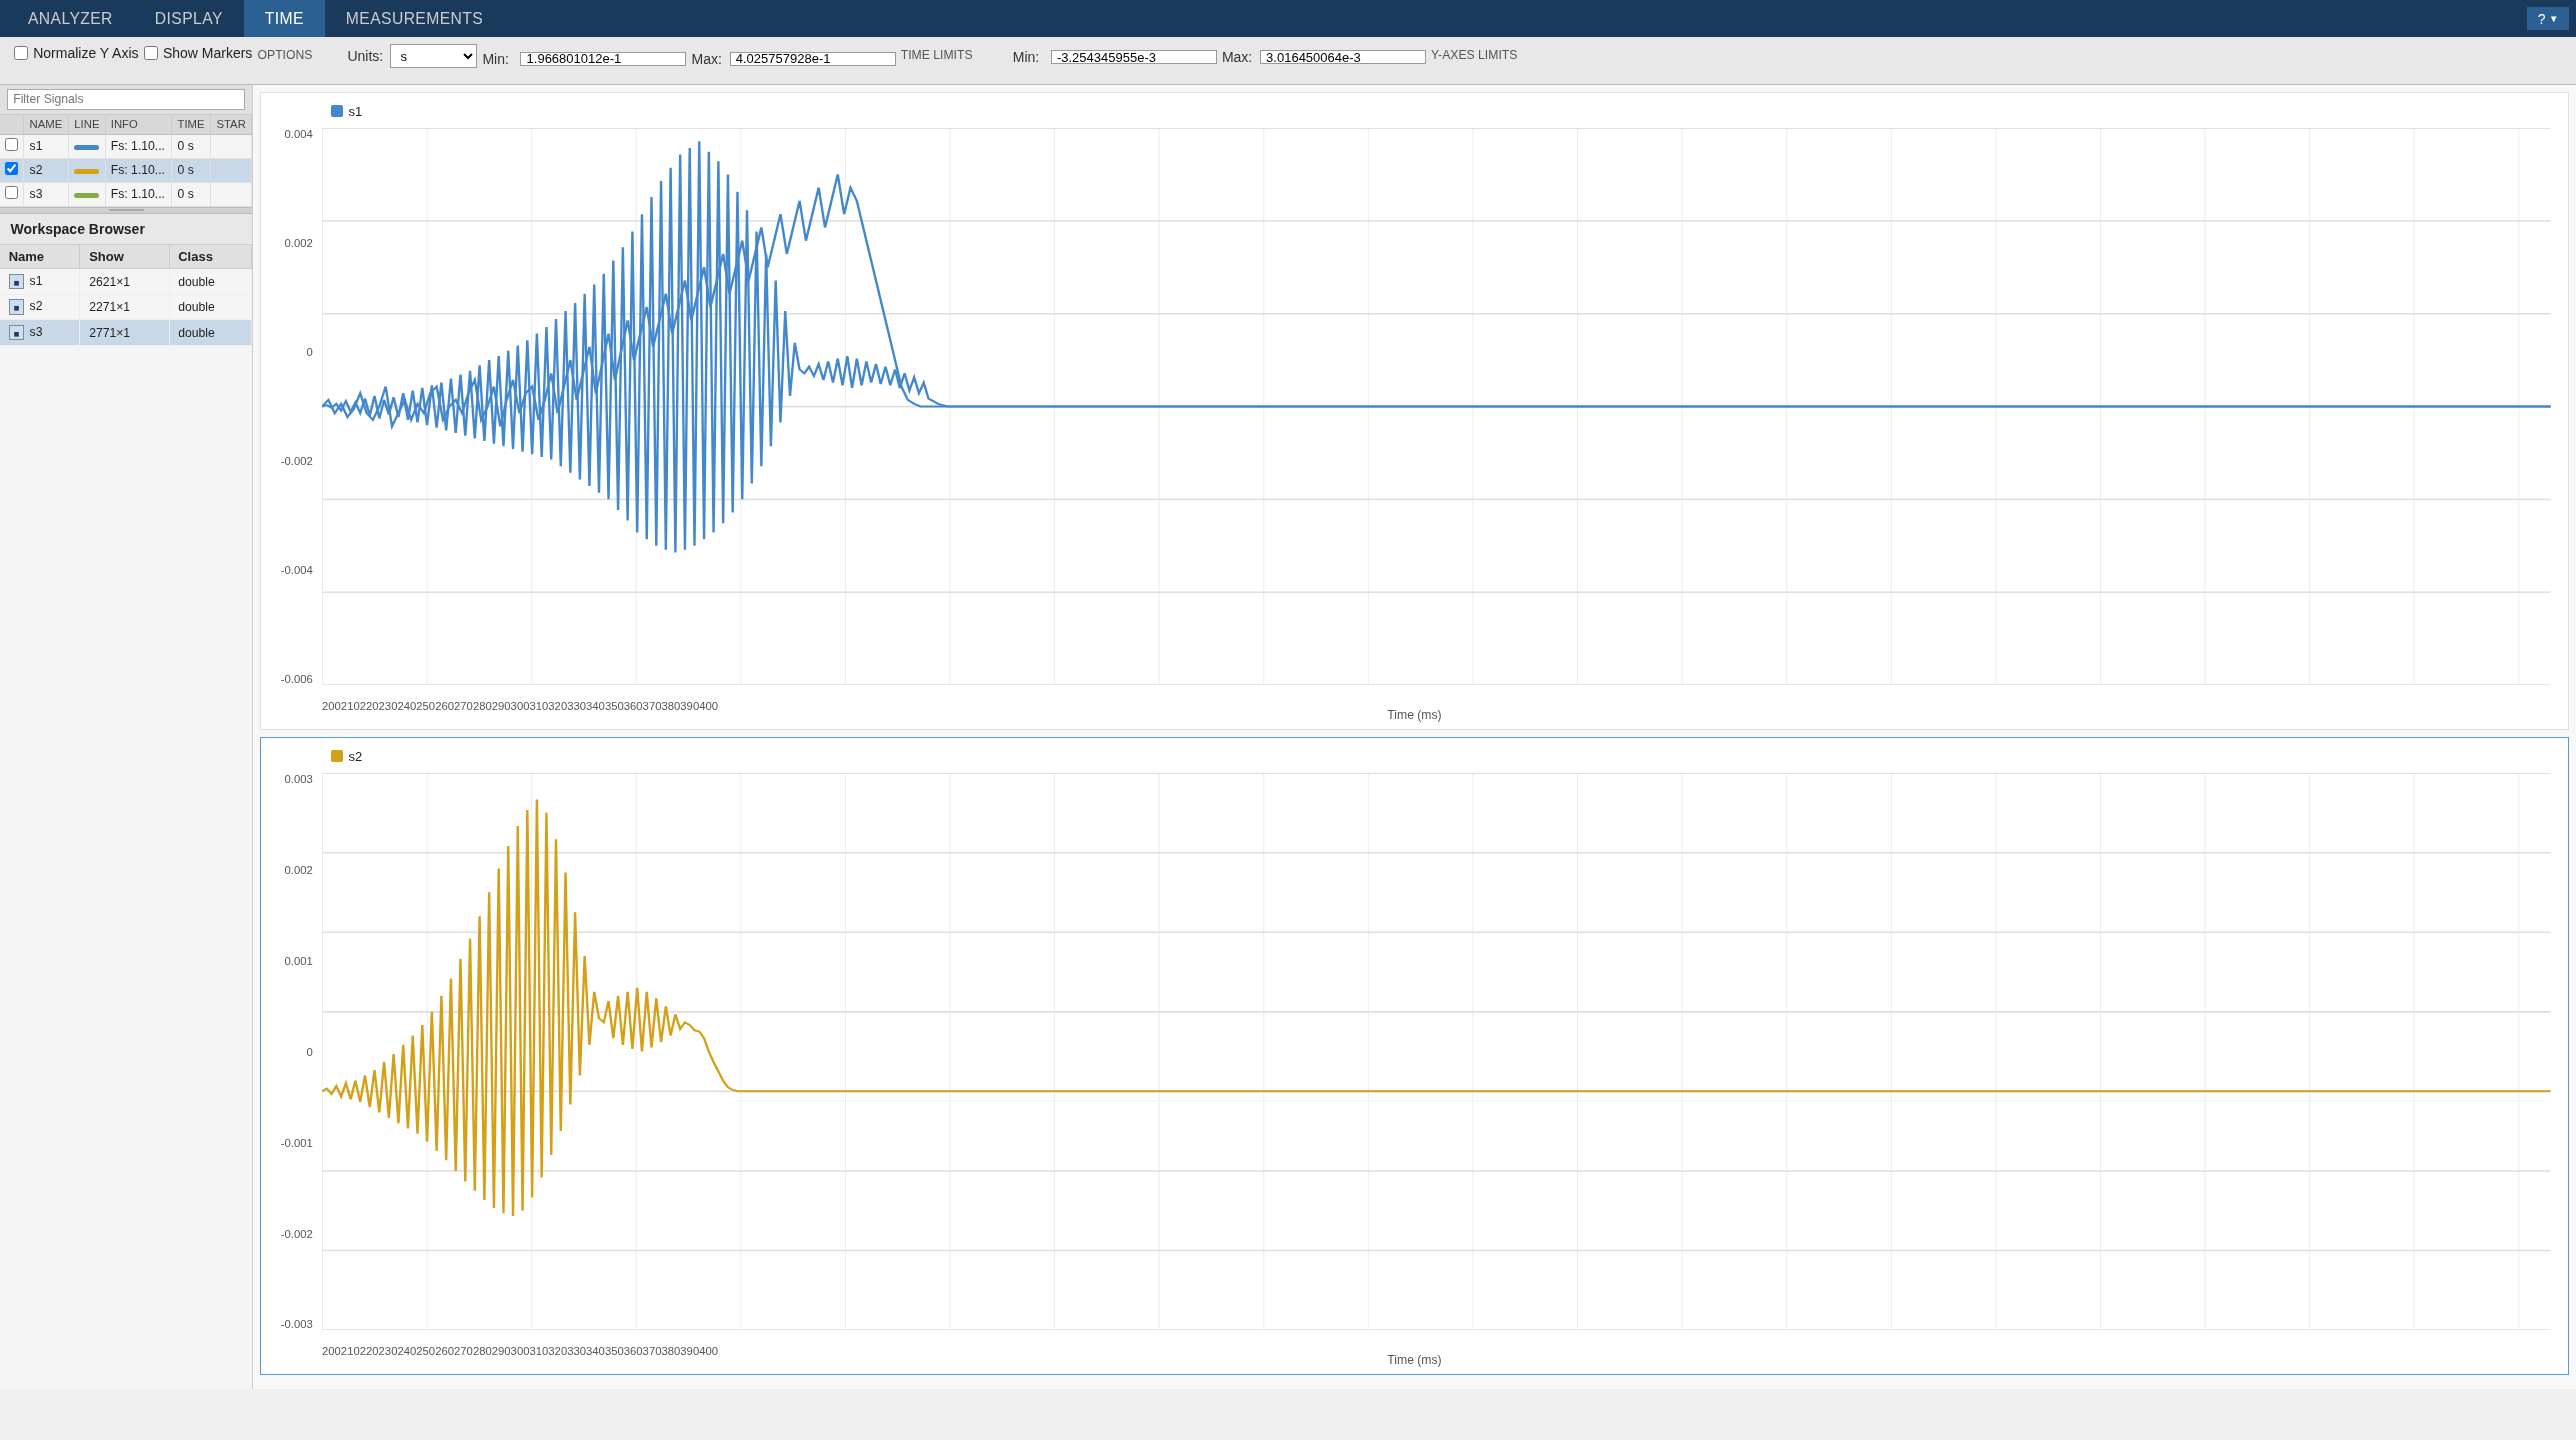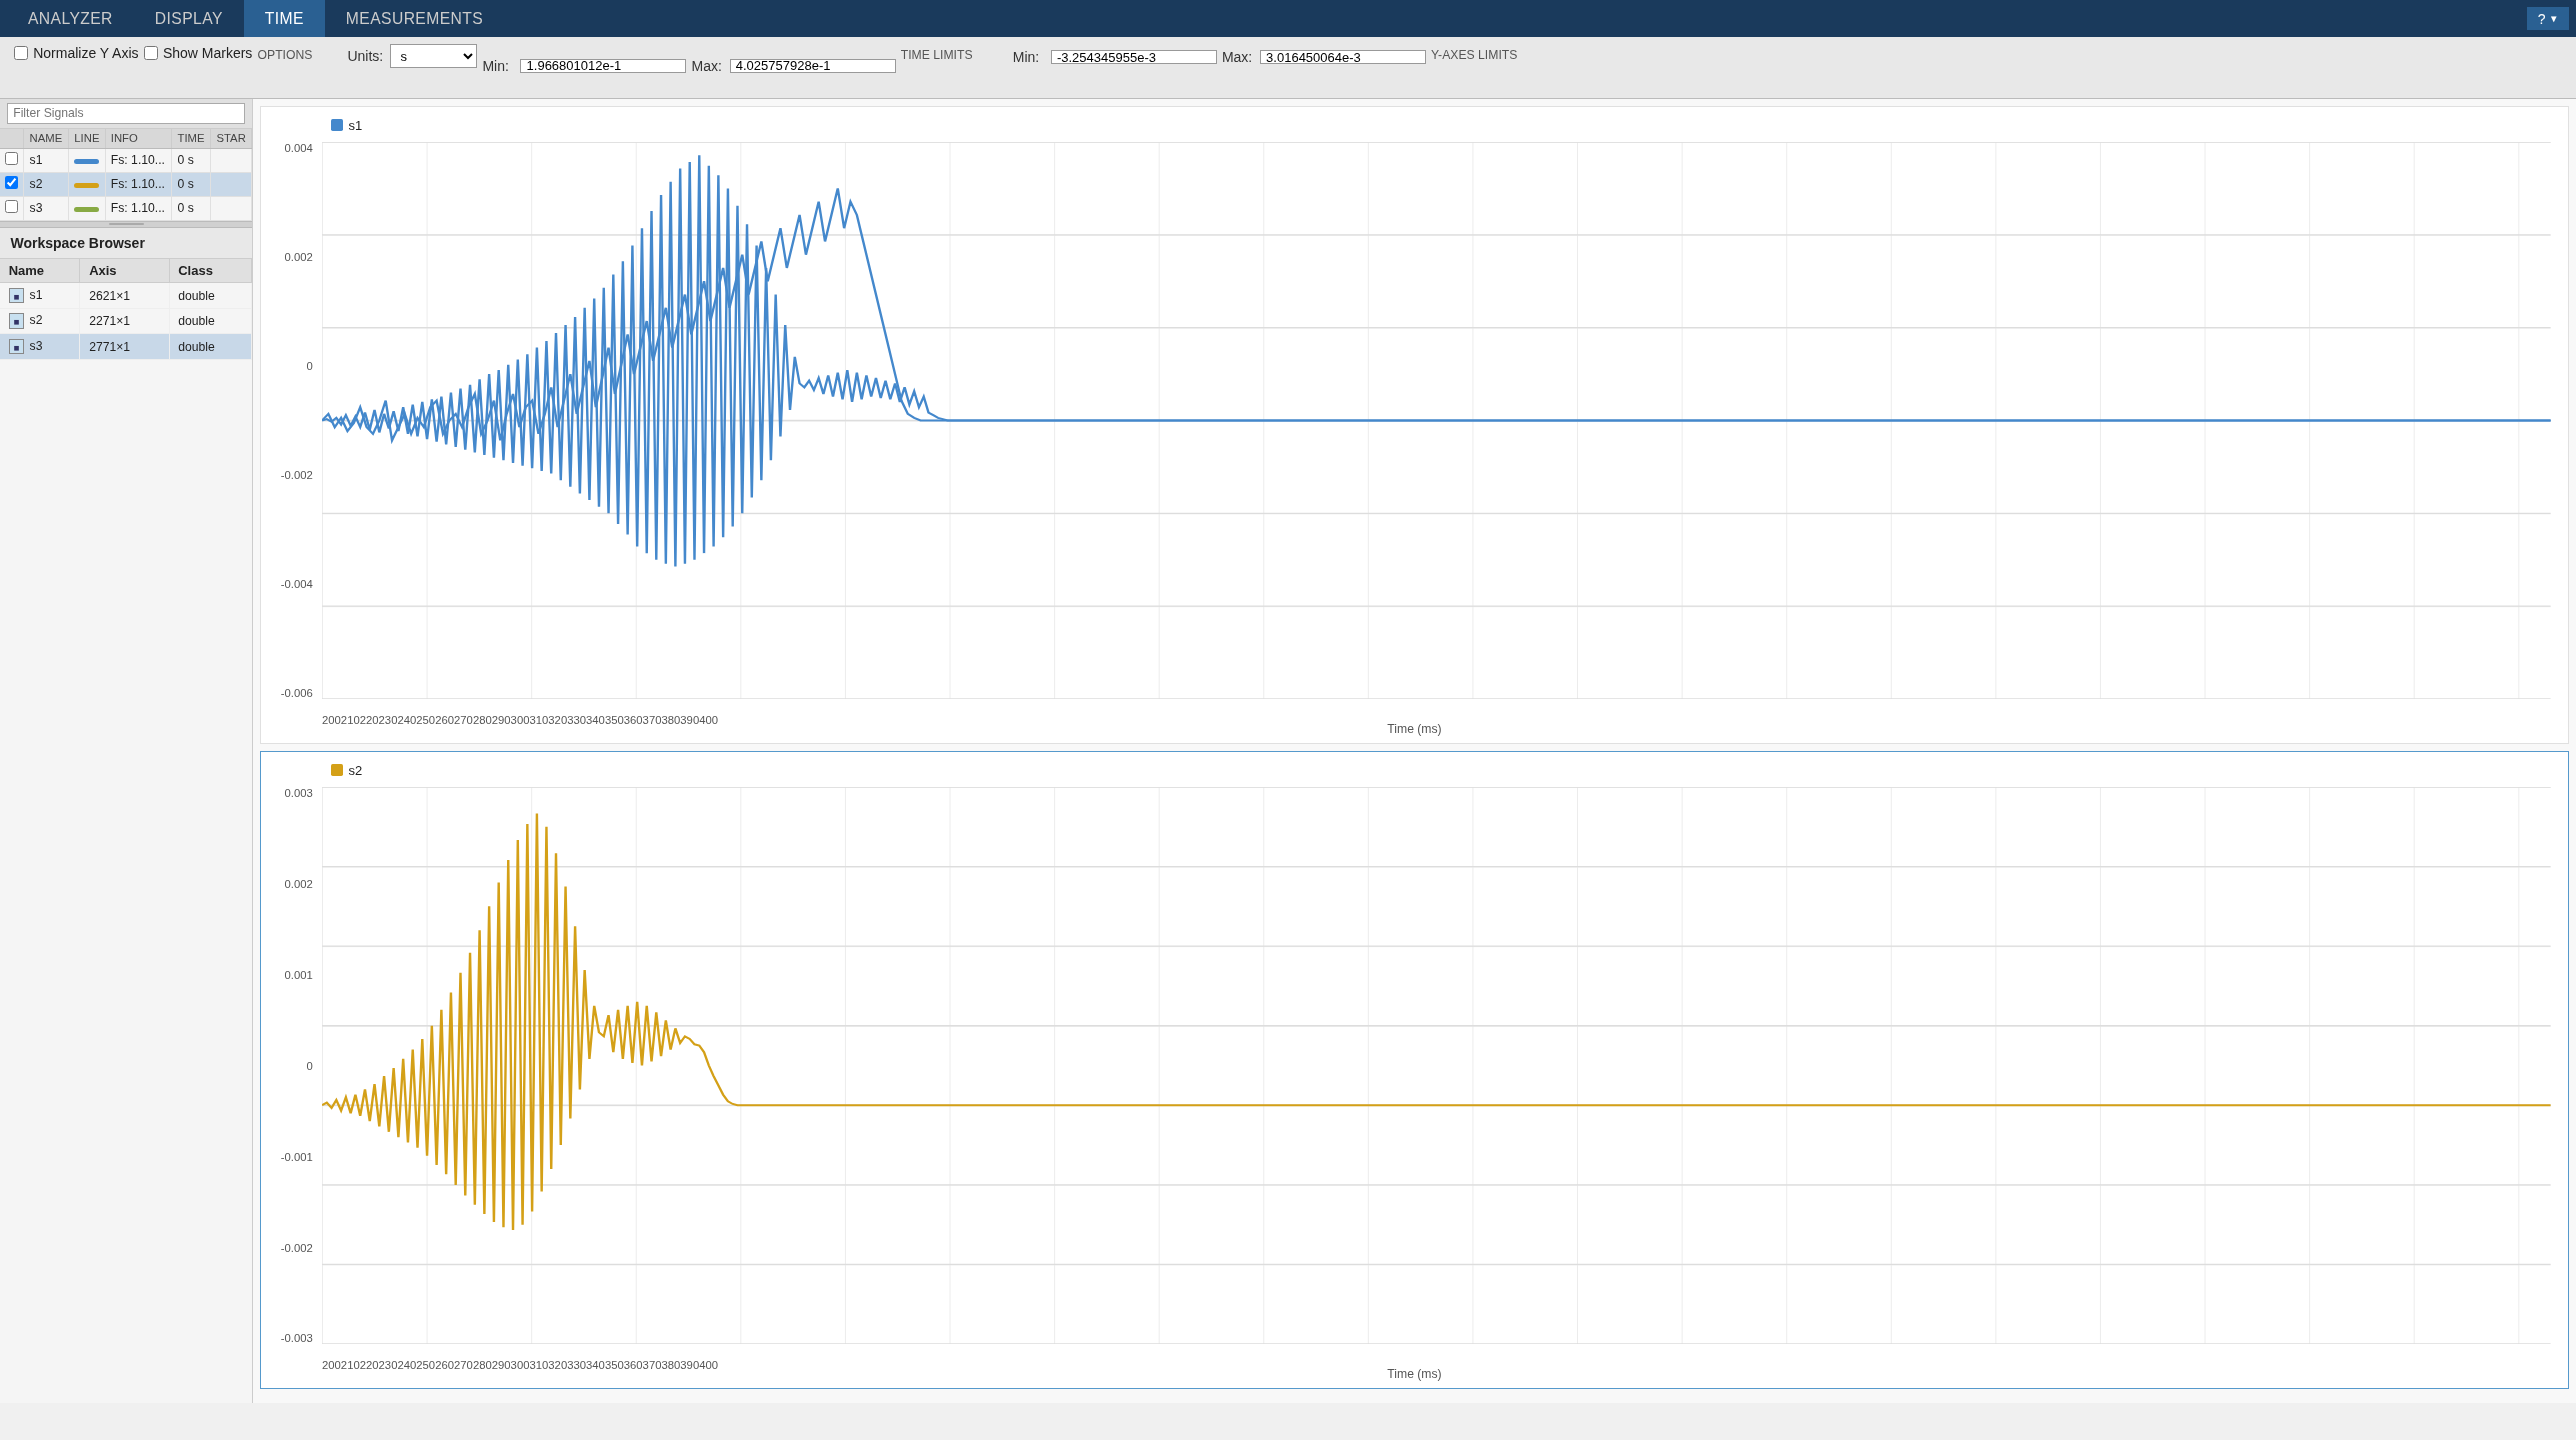--- a/index.html
+++ b/index.html
@@ -71,21 +71,21 @@
       height: 14px;
     }
     .select-input {
       border: 0.9px solid #999;
       background: #fff;
       padding: 1.7px 5.2px;
       font-size: 13px;
       width: 87px;
       height: 24.4px;
     }
-    .units-row { display: flex; align-items: center; gap: 7px; margin-bottom: 23px; }
+    .units-row { display: flex; align-items: center; gap: 7px; margin-bottom: 9px; }
 
     
     .main-layout {
       display: flex;
       height: calc(1441px - 37px - 74px - 26px);
     }
 
     
     .left-panel {
       width: 253px;
@@ -404,21 +404,21 @@
     <div class="panel-divider">
       <div class="panel-divider-handle"></div>
     </div>
 
     <div class="workspace-browser">
       <div class="workspace-title">Workspace Browser</div>
       <table class="workspace-table">
         <thead>
           <tr>
             <th>Name</th>
-            <th>Axis</th>
+            <th>Show</th>
             <th>Class</th>
           </tr>
         </thead>
         <tbody id="workspace-table-body">
         <tr>
       <td><span class="ws-icon">■</span>s1</td>
       <td>2621×1</td>
       <td>double</td>
     </tr>
             <tr>

